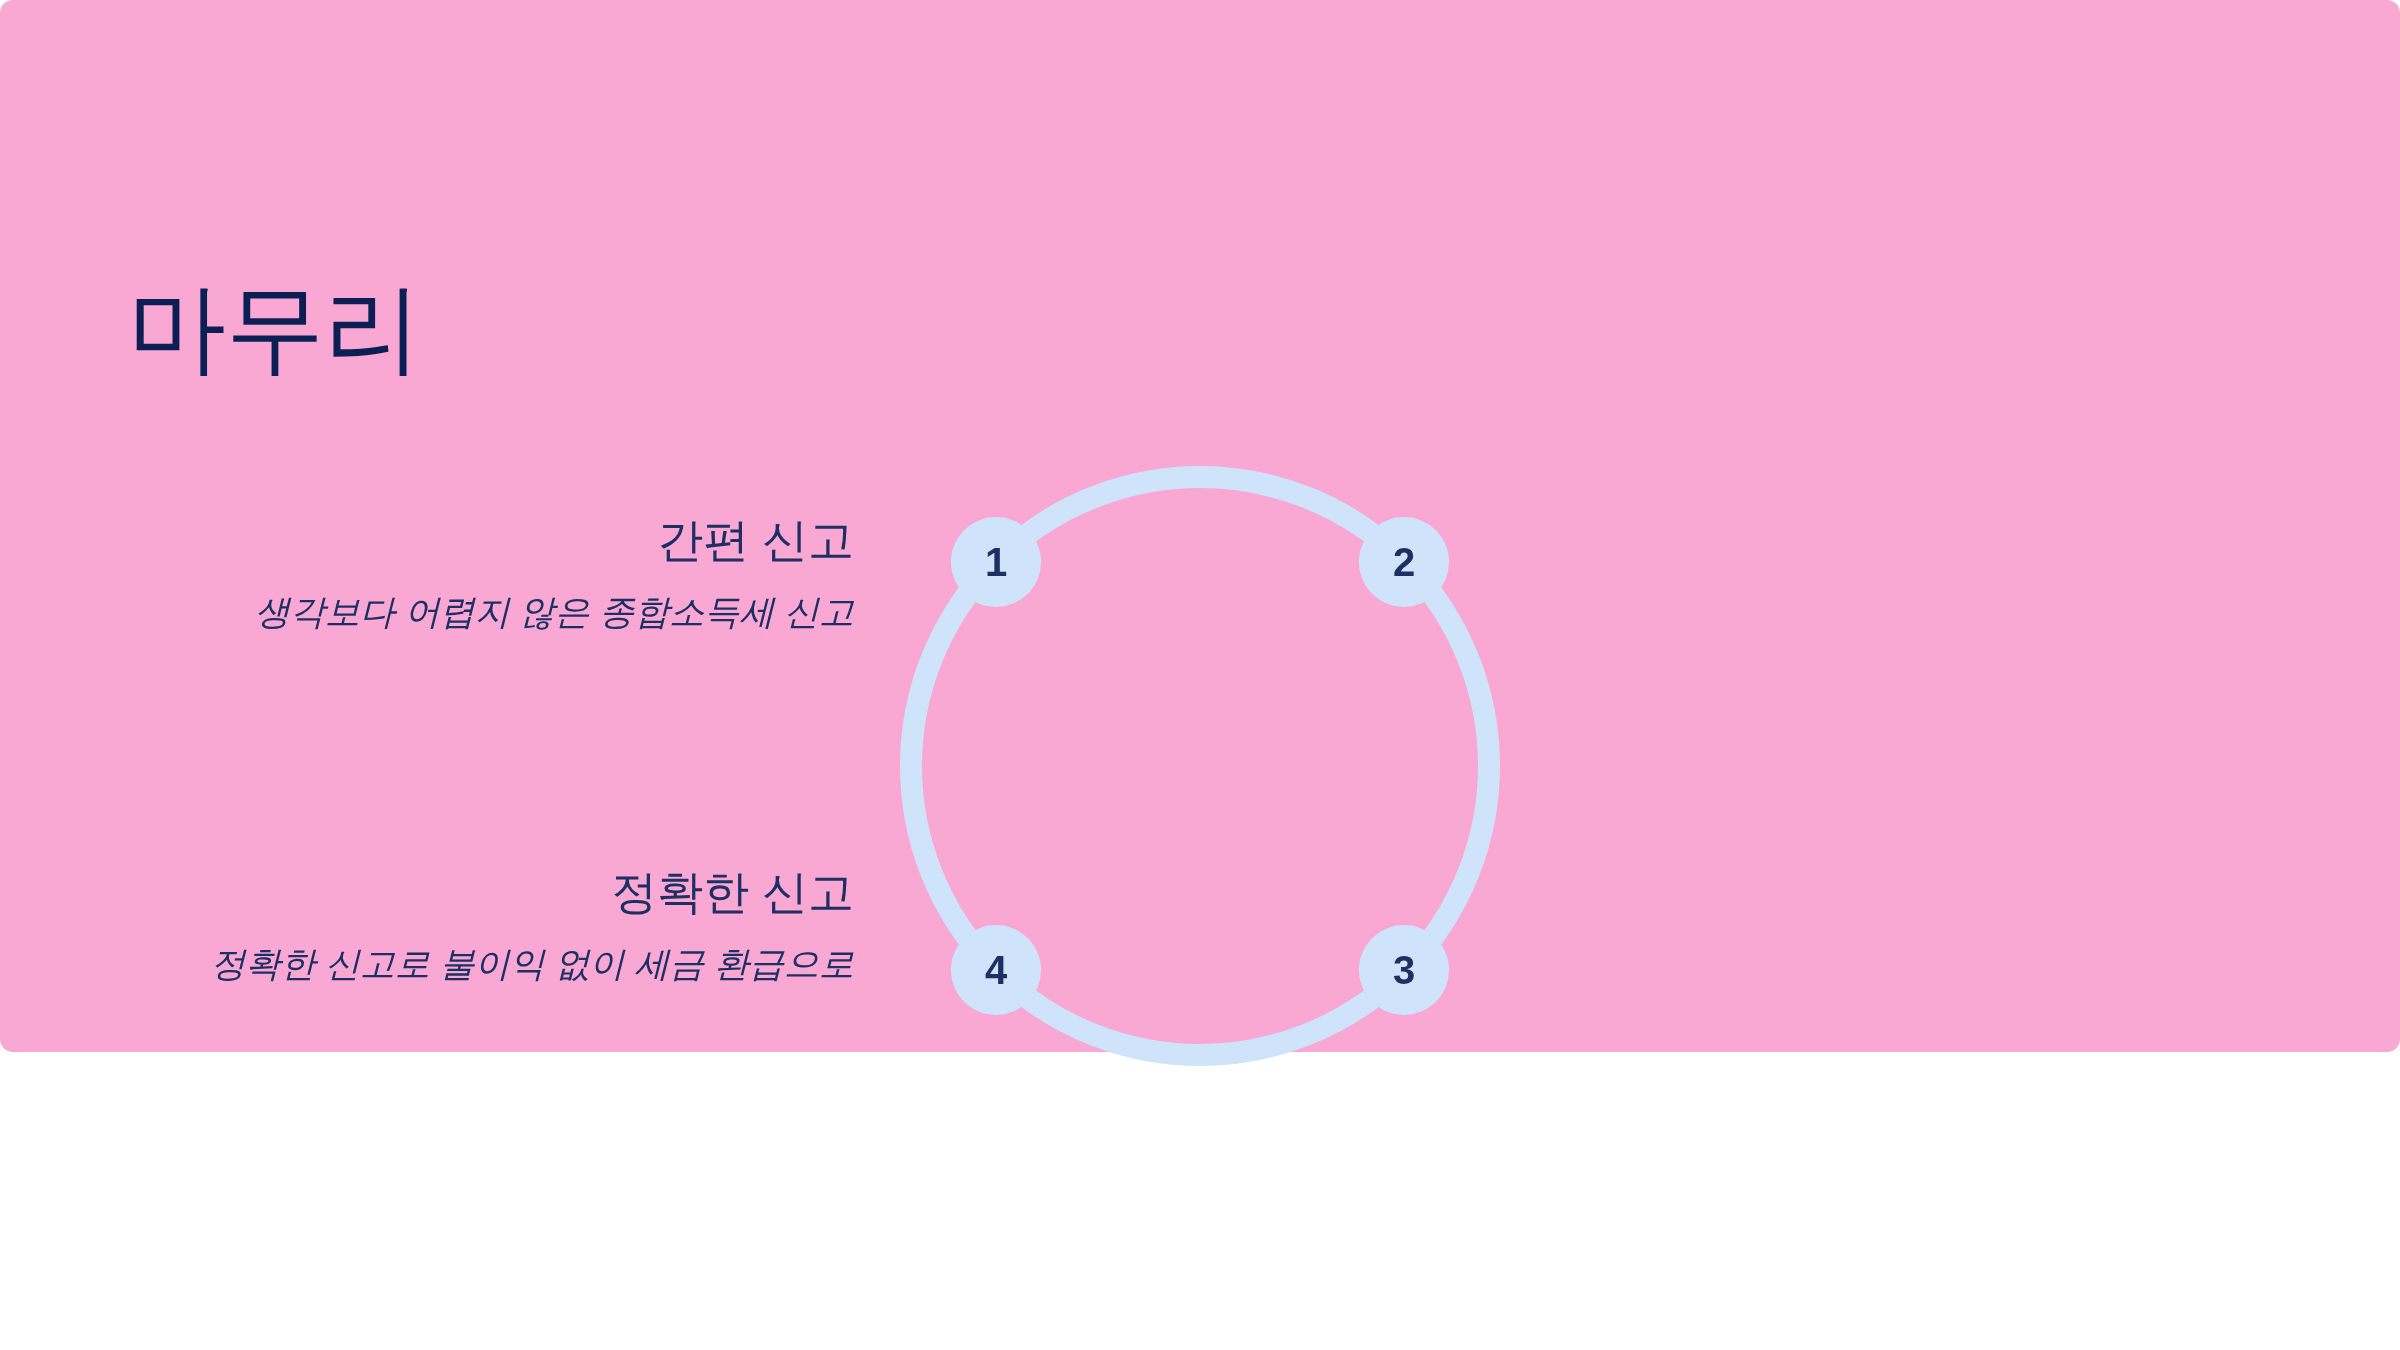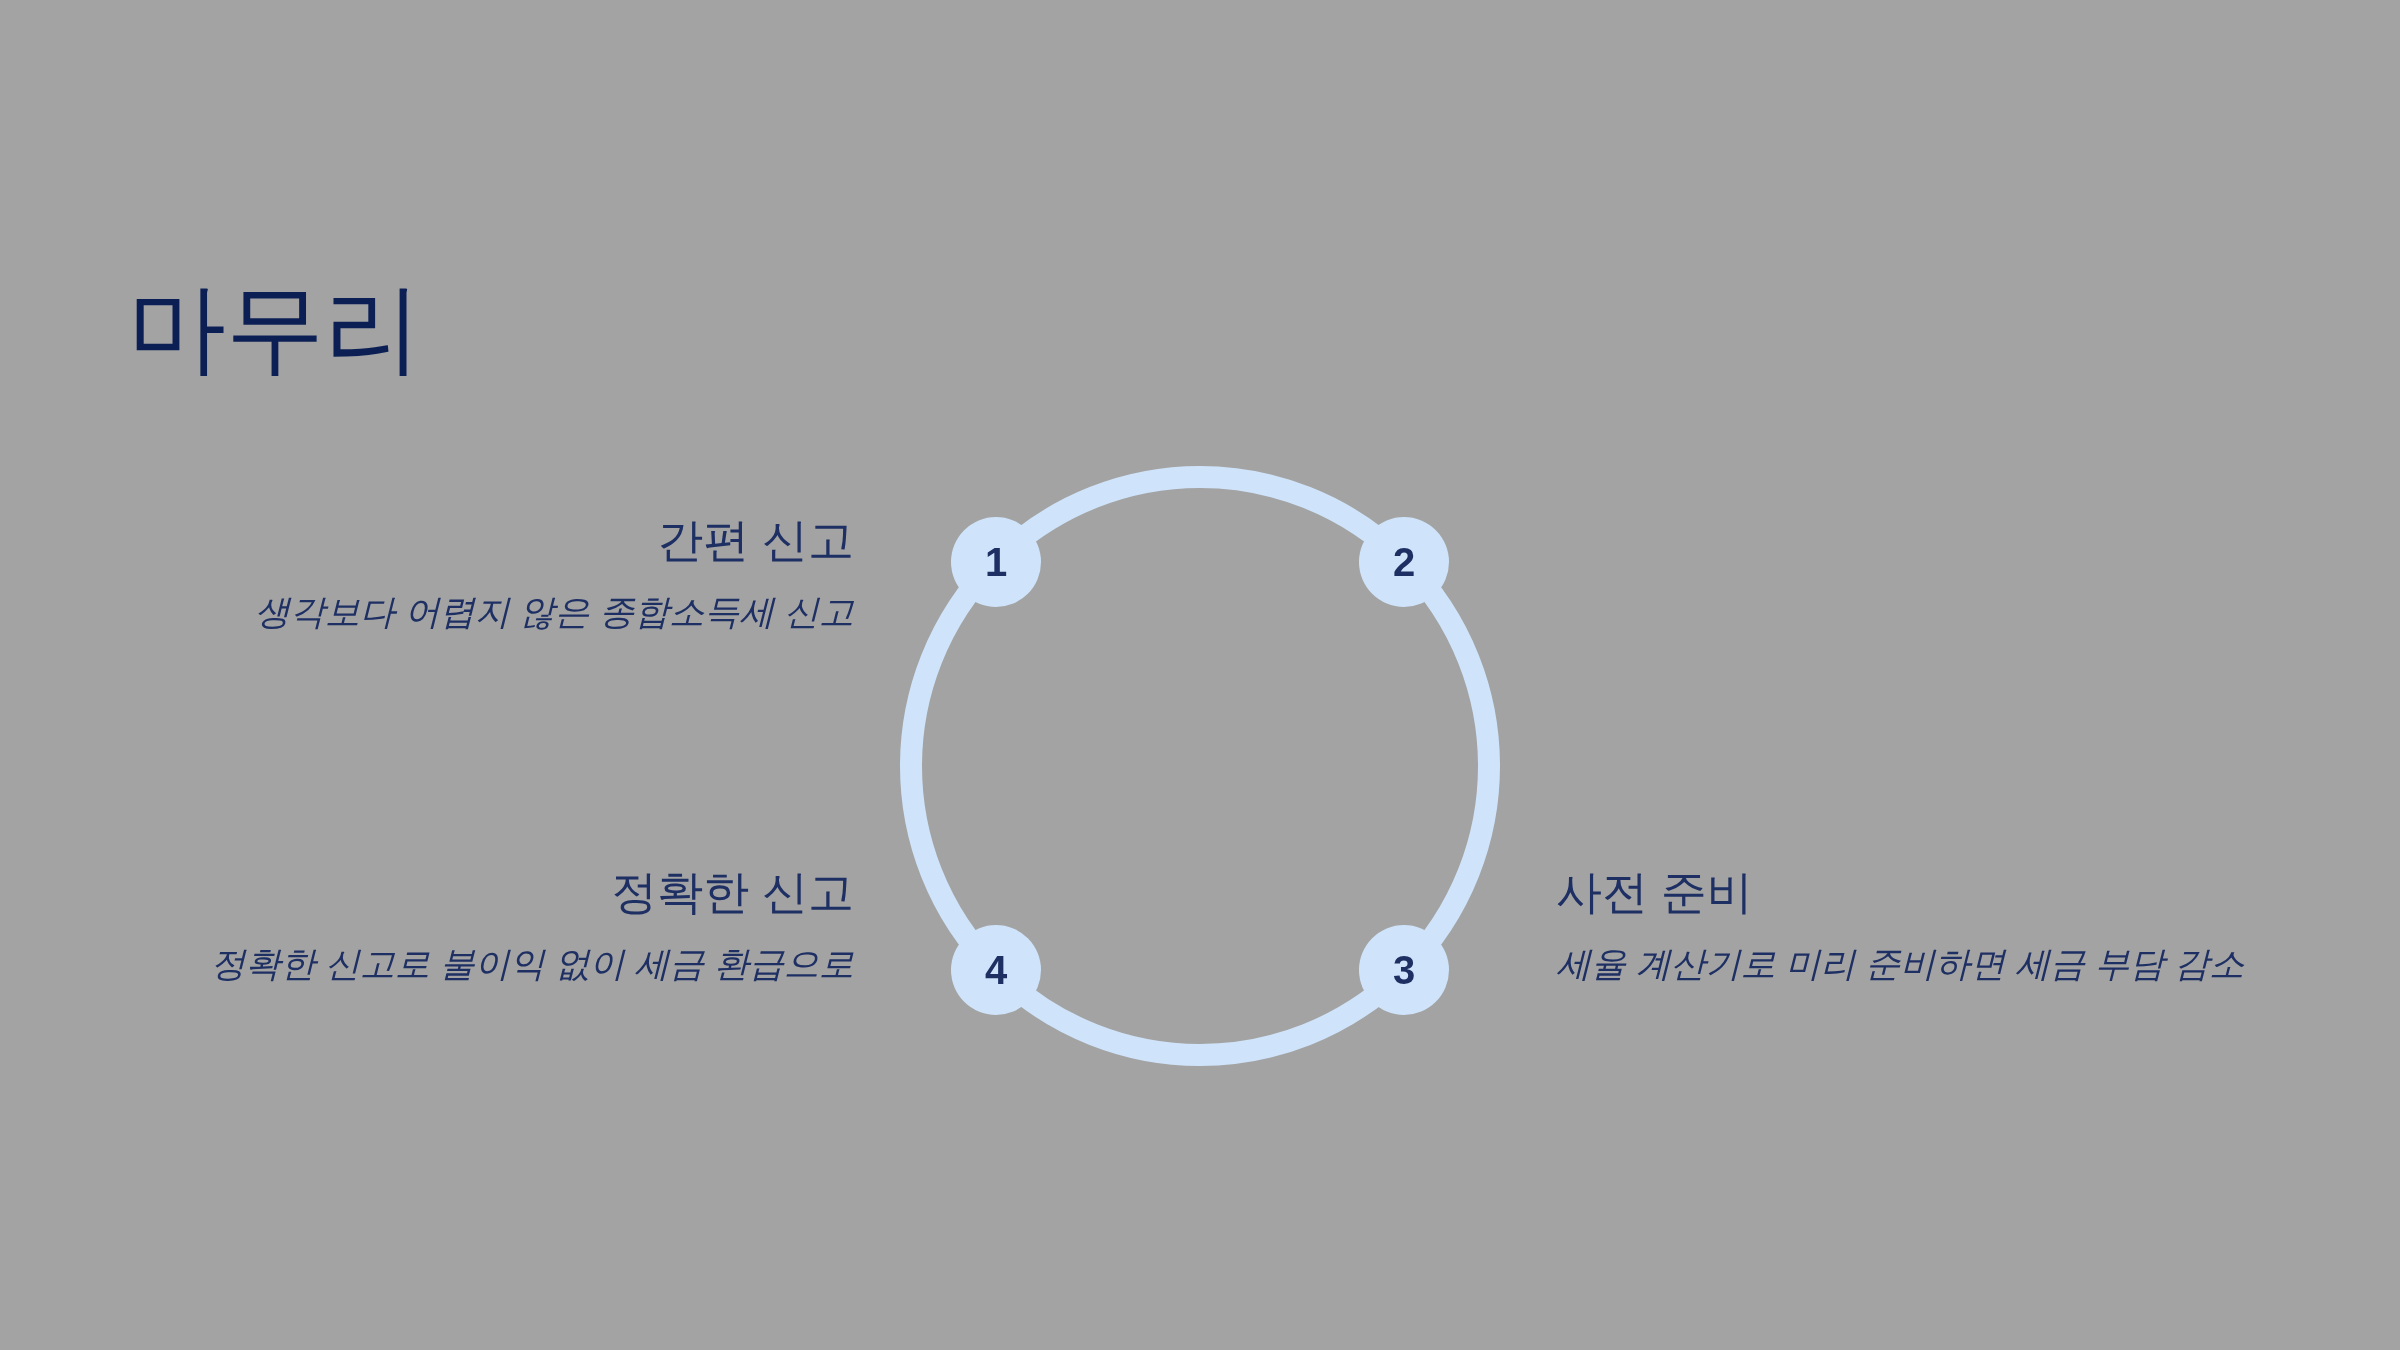--- a/index.html
+++ b/index.html
@@ -7,22 +7,23 @@
     padding: 0;
     width: 2400px;
     height: 1350px;
     background: #ffffff;
     overflow: hidden;
     font-family: "Liberation Sans", "DejaVu Sans", sans-serif;
   }
   .slide {
     position: relative;
     width: 2400px;
-    height: 1350px;
-    background: #a3a3a3;
+    height: 1052px;
+    background: #f9a8d4;
+    border-radius: 13px;
   }
   .title {
     position: absolute;
     left: 128px;
     top: 268px;
     font-size: 98px;
     line-height: 120px;
     color: #0b1f55;
     font-weight: 400;
     margin: 0;
@@ -97,23 +98,19 @@
   <div class="badge" style="left:996px; top:970px;">
     <span>4</span>
   </div>
 
   <div class="item left" style="left:134px; top:512px;">
     <h2>간편 신고</h2>
     <p>생각보다 어렵지 않은 종합소득세 신고</p>
   </div>
 
 
-  <div class="item right" style="left:1556px; top:864px;">
-    <h2>사전 준비</h2>
-    <p>세율 계산기로 미리 준비하면 세금 부담 감소</p>
-  </div>
 
   <div class="item left" style="left:134px; top:864px;">
     <h2>정확한 신고</h2>
     <p>정확한 신고로 불이익 없이 세금 환급으로</p>
   </div>
 
 </div>
 
 </body></html>

